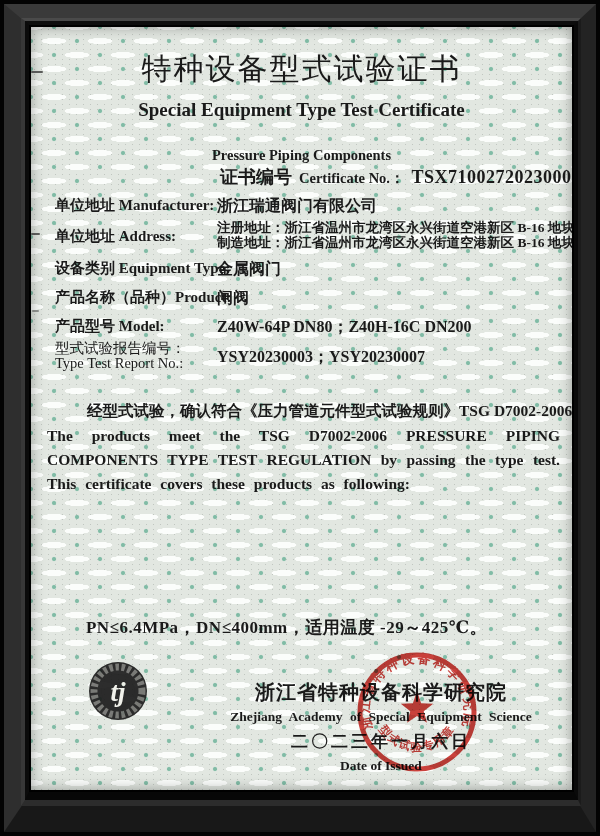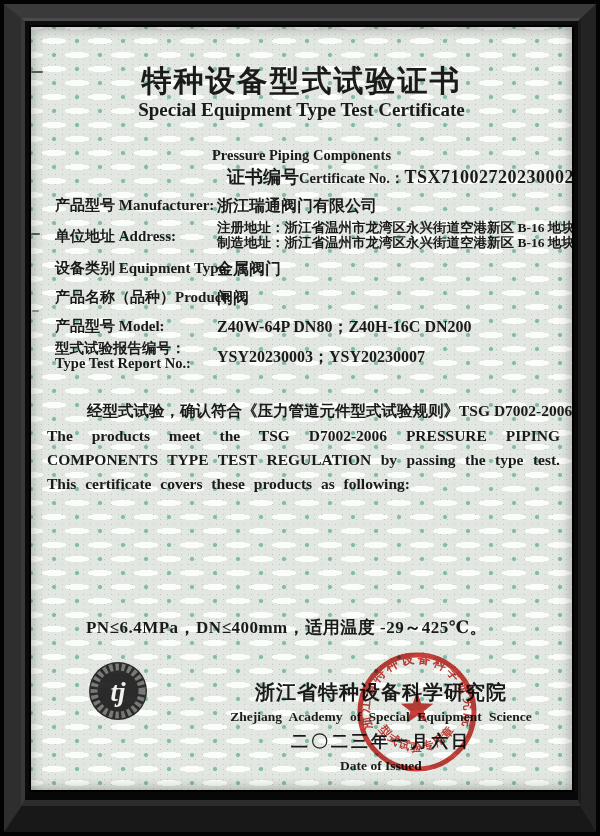--- a/index.html
+++ b/index.html
@@ -22,34 +22,34 @@
           radial-gradient(circle, rgba(111,180,155,.85) 0 1.5px, rgba(111,180,155,0) 2.6px),
           radial-gradient(ellipse 19px 4.5px at 50% 50%, #fbfdfb 64%, rgba(251,253,251,0) 67%),
           radial-gradient(ellipse 19px 4.5px at 50% 50%, #fbfdfb 64%, rgba(251,253,251,0) 67%),
           radial-gradient(circle, rgba(110,122,114,.30) 0 .6px, rgba(110,122,114,0) 1px);
         background-size:46px 28px,46px 28px,46px 28px,46px 28px,7px 5px;
         background-position:23px 0,0 14px,0 0,23px 14px,0 0;
         box-shadow:inset 0 0 14px rgba(0,0,0,.35);}
   .abs{position:absolute;}
   .ctr{left:0;right:0;text-align:center;}
   
-  .title-cn{top:34px;font-size:30px;letter-spacing:2px;font-weight:700;}
+  .title-cn{top:22px;font-size:30px;letter-spacing:2px;font-weight:400;}
   .title-en{top:72px;font-size:19px;font-weight:700;}
   .sub-cn{top:95px;font-size:20px;font-weight:700;letter-spacing:1px;}
   .sub-en{top:120px;font-size:14.5px;font-weight:700;text-align:center;}
-  .certno{top:138px;left:198px;right:0;display:flex;align-items:baseline;justify-content:center;white-space:nowrap;}
+  .certno{top:138px;left:198px;right:0;display:flex;align-items:baseline;justify-content:center;gap:7px;white-space:nowrap;}
   .certno .cn{font-size:18px;font-weight:700;}
   .certno .en{font-size:14.5px;font-weight:700;}
   .certno .num{font-size:18px;font-weight:700;letter-spacing:.5px;}
   
   .row{position:absolute;left:24px;right:2px;}
   .lbl{position:absolute;left:0;top:0;font-size:15px;font-weight:700;white-space:nowrap;}
   .val{position:absolute;left:162px;top:0;font-size:16px;font-weight:700;white-space:nowrap;}
   .addr-line{position:absolute;left:162px;font-size:13.5px;font-weight:700;white-space:nowrap;}
-  .lbl2{position:absolute;left:0;font-size:14.5px;font-weight:700;white-space:nowrap;}
+  .lbl2{position:absolute;left:0;font-size:14.5px;font-weight:400;white-space:nowrap;}
   
   .para{top:372px;left:16px;right:12px;}
   .p-cn1{font-size:15.5px;font-weight:700;padding-left:40px;white-space:nowrap;line-height:23px;}
   .p-cn2{font-size:15.5px;font-weight:700;line-height:23px;}
   .p-en{margin-top:2px;font-size:15.5px;font-weight:700;line-height:24px;text-align:justify;word-spacing:5px;}
   .spec{top:579px;left:0;right:30px;text-align:center;font-size:17px;font-weight:700;letter-spacing:.5px;margin-top:10px;}
   
   .org{top:652px;left:150px;width:400px;text-align:center;}
   .org .cn{font-size:20px;font-weight:700;letter-spacing:1px;}
   .org .en{font-size:13.5px;font-weight:700;margin-top:3px;word-spacing:4px;}
@@ -76,21 +76,21 @@
     <div class="abs ctr title-en">Special Equipment Type Test Certificate</div>
     <div class="abs ctr sub-en">Pressure Piping Components</div>
 
     <div class="abs certno">
       <span class="cn">证书编号</span>
       <span class="en">Certificate No.：</span>
       <span class="num">TSX71002720230002</span>
     </div>
 
     <div class="row" style="top:169px">
-      <span class="lbl">产品型号 Manufacturer:</span>
+      <span class="lbl">单位地址 Manufacturer:</span>
       <span class="val">浙江瑞通阀门有限公司</span>
     </div>
 
     <div class="row" style="top:192px;height:34px">
       <span class="lbl" style="top:8px">单位地址 Address:</span>
       <span class="addr-line" style="top:0">注册地址：浙江省温州市龙湾区永兴街道空港新区 B-16 地块</span>
       <span class="addr-line" style="top:15px">制造地址：浙江省温州市龙湾区永兴街道空港新区 B-16 地块 1 楼 1 车间</span>
     </div>
 
     <div class="row" style="top:232px">

